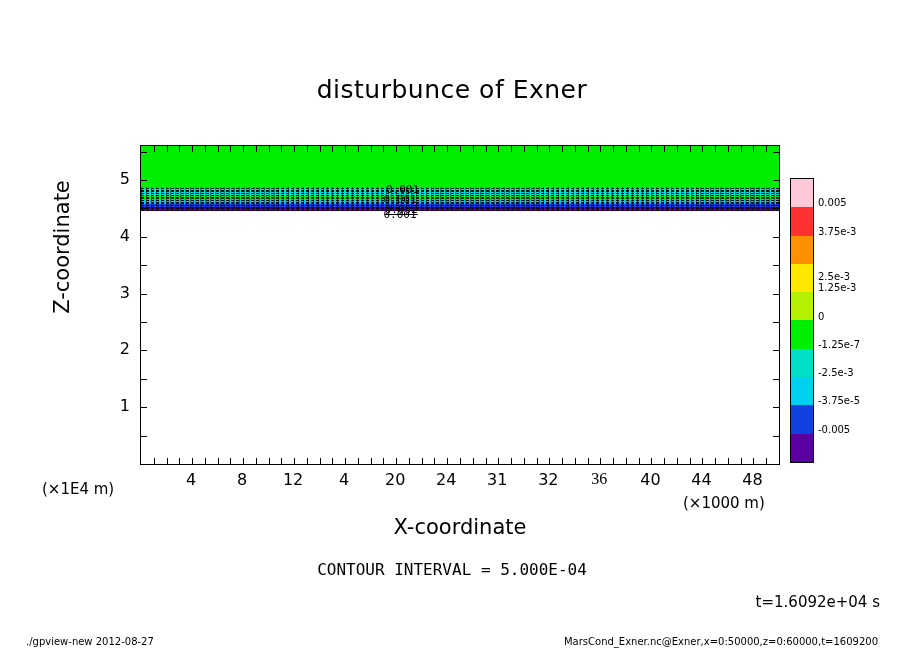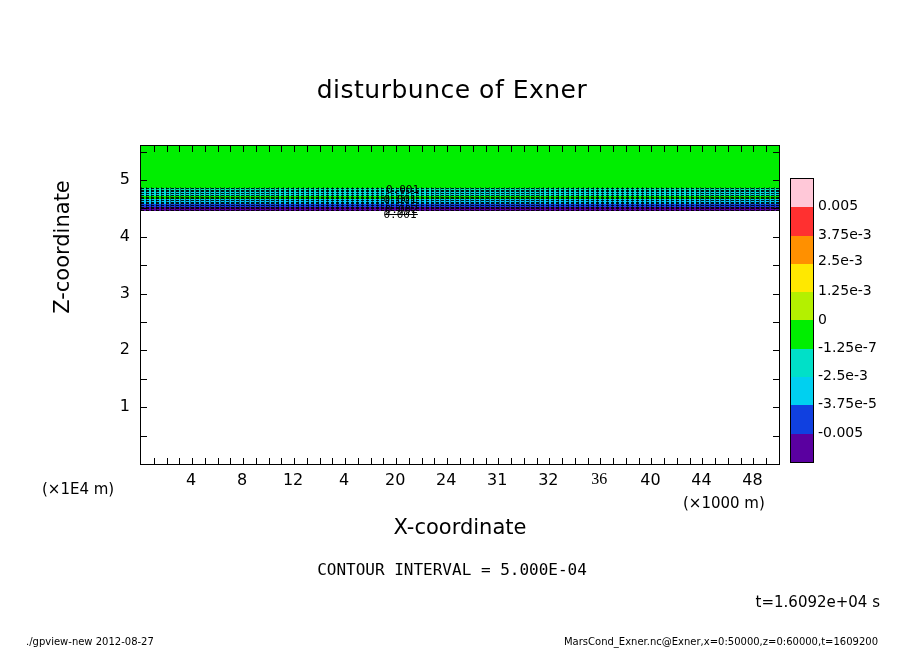--- a/index.html
+++ b/index.html
@@ -95,21 +95,21 @@
   #colorbar {
     left: 790px; top: 178px;
     width: 24px; height: 285px;
     border: 1px solid #000;
     box-sizing: border-box;
   }
   #colorbar .seg { width: 100%; }
   .cb-label {
     position: absolute;
     left: 818px;
-    font-size: 14px;
+    font-size: 10px;
     white-space: nowrap;
   }
 
   
   #contour-interval {
     left: 0; top: 560px; width: 904px;
     text-align: center;
     font-size: 16px;
     font-family: "DejaVu Sans Mono", monospace;
   }
@@ -455,21 +455,21 @@
     <div class="seg" style="height: 28.3px; background: rgb(180, 240, 0);"></div>
     <div class="seg" style="height: 28.3px; background: rgb(0, 238, 0);"></div>
     <div class="seg" style="height: 28.3px; background: rgb(0, 224, 200);"></div>
     <div class="seg" style="height: 28.3px; background: rgb(0, 208, 240);"></div>
     <div class="seg" style="height: 28.3px; background: rgb(16, 64, 224);"></div>
     <div class="seg" style="height: 28.3px; background: rgb(90, 0, 160);"></div>
   </div>
 <div id="colorbar-labels">
     <div class="cb-label" style="top: 197.3px;">0.005</div>
     <div class="cb-label" style="top: 225.6px;">3.75e-3</div>
-    <div class="cb-label" style="top: 252px; text-align: right;">2.5e-3</div>
+    <div class="cb-label" style="top: 271px; text-align: right;">2.5e-3</div>
     <div class="cb-label" style="top: 282.2px;">1.25e-3</div>
     <div class="cb-label" style="top: 310.5px;">0</div>
     <div class="cb-label" style="top: 338.8px;">-1.25e-7</div>
     <div class="cb-label" style="top: 367.1px;">-2.5e-3</div>
     <div class="cb-label" style="top: 395.4px;">-3.75e-5</div>
     <div class="cb-label" style="top: 423.7px;">-0.005</div>
   </div>
 
 <div class="abs" id="contour-interval">CONTOUR INTERVAL = 5.000E-04</div>
 <div class="abs" id="time-stamp">t=1.6092e+04 s</div>

